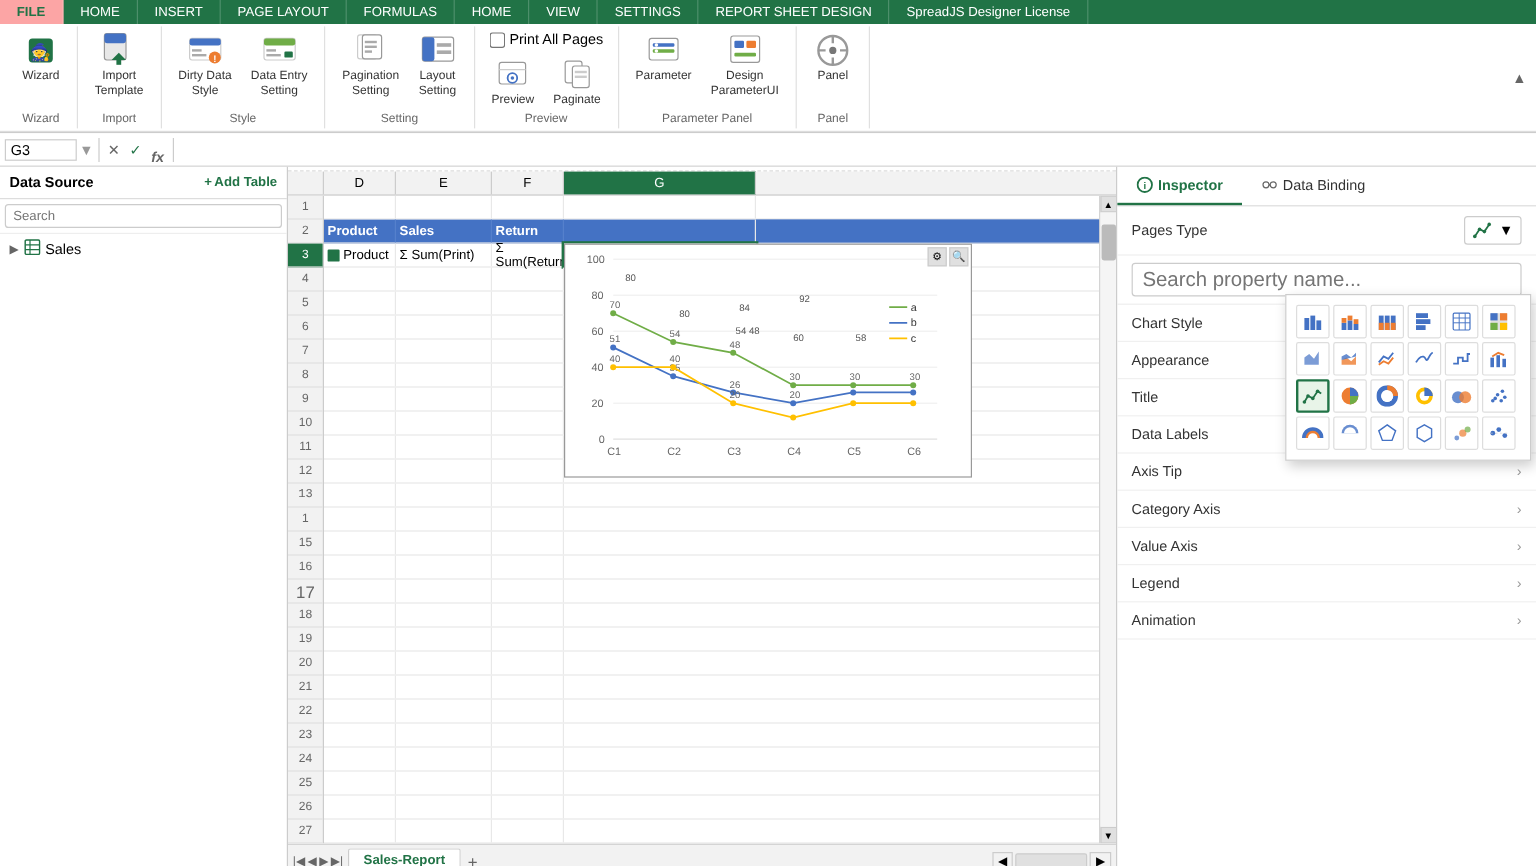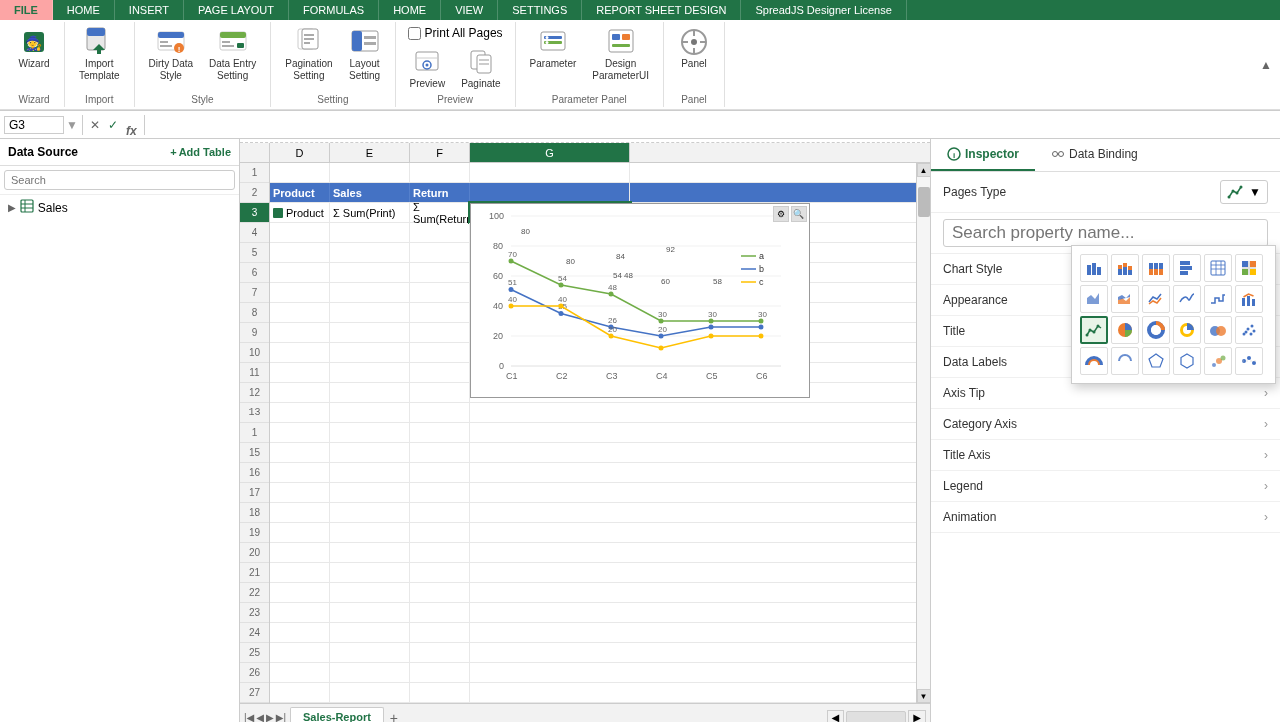--- a/index.html
+++ b/index.html
@@ -335,21 +335,21 @@
             <div style="height:20px; border-bottom:1px solid #e0e0e0; display:flex; align-items:center; justify-content:center; font-size:10px; color:#666;">7</div>
             <div style="height:20px; border-bottom:1px solid #e0e0e0; display:flex; align-items:center; justify-content:center; font-size:10px; color:#666;">8</div>
             <div style="height:20px; border-bottom:1px solid #e0e0e0; display:flex; align-items:center; justify-content:center; font-size:10px; color:#666;">9</div>
             <div style="height:20px; border-bottom:1px solid #e0e0e0; display:flex; align-items:center; justify-content:center; font-size:10px; color:#666;">10</div>
             <div style="height:20px; border-bottom:1px solid #e0e0e0; display:flex; align-items:center; justify-content:center; font-size:10px; color:#666;">11</div>
             <div style="height:20px; border-bottom:1px solid #e0e0e0; display:flex; align-items:center; justify-content:center; font-size:10px; color:#666;">12</div>
             <div style="height:20px; border-bottom:1px solid #e0e0e0; display:flex; align-items:center; justify-content:center; font-size:10px; color:#666;font-family:Liberation Mono, monospace;">13</div>
             <div style="height:20px; border-bottom:1px solid #e0e0e0; display:flex; align-items:center; justify-content:center; font-size:10px; color:#666;">1</div>
             <div style="height:20px; border-bottom:1px solid #e0e0e0; display:flex; align-items:center; justify-content:center; font-size:10px; color:#666;">15</div>
             <div style="height:20px; border-bottom:1px solid #e0e0e0; display:flex; align-items:center; justify-content:center; font-size:10px; color:#666;">16</div>
-            <div style="height:20px; border-bottom:1px solid #e0e0e0; display:flex; align-items:center; justify-content:center; font-size:10px; color:#666;text-align:center;">17</div>
+            <div style="height:20px; border-bottom:1px solid #e0e0e0; display:flex; align-items:center; justify-content:center; font-size:14px; color:#666;text-align:center;">17</div>
             <div style="height:20px; border-bottom:1px solid #e0e0e0; display:flex; align-items:center; justify-content:center; font-size:10px; color:#666;">18</div>
             <div style="height:20px; border-bottom:1px solid #e0e0e0; display:flex; align-items:center; justify-content:center; font-size:10px; color:#666;">19</div>
             <div style="height:20px; border-bottom:1px solid #e0e0e0; display:flex; align-items:center; justify-content:center; font-size:10px; color:#666;">20</div>
             <div style="height:20px; border-bottom:1px solid #e0e0e0; display:flex; align-items:center; justify-content:center; font-size:10px; color:#666;">21</div>
             <div style="height:20px; border-bottom:1px solid #e0e0e0; display:flex; align-items:center; justify-content:center; font-size:10px; color:#666;">22</div>
             <div style="height:20px; border-bottom:1px solid #e0e0e0; display:flex; align-items:center; justify-content:center; font-size:10px; color:#666;">23</div>
             <div style="height:20px; border-bottom:1px solid #e0e0e0; display:flex; align-items:center; justify-content:center; font-size:10px; color:#666;">24</div>
             <div style="height:20px; border-bottom:1px solid #e0e0e0; display:flex; align-items:center; justify-content:center; font-size:10px; color:#666;">25</div>
             <div style="height:20px; border-bottom:1px solid #e0e0e0; display:flex; align-items:center; justify-content:center; font-size:10px; color:#666;">26</div>
             <div style="height:20px; border-bottom:1px solid #e0e0e0; display:flex; align-items:center; justify-content:center; font-size:10px; color:#666;">27</div>
@@ -705,21 +705,21 @@
       </div>
       <div class="prop-row">
         <span class="prop-label">Axis Tip</span>
         <span class="prop-arrow">›</span>
       </div>
       <div class="prop-row">
         <span class="prop-label">Category Axis</span>
         <span class="prop-arrow">›</span>
       </div>
       <div class="prop-row">
-        <span class="prop-label">Title Axis</span>
+        <span class="prop-label">Value Axis</span>
         <span class="prop-arrow">›</span>
       </div>
       <div class="prop-row">
         <span class="prop-label">Legend</span>
         <span class="prop-arrow">›</span>
       </div>
       <div class="prop-row">
         <span class="prop-label">Animation</span>
         <span class="prop-arrow">›</span>
       </div>

